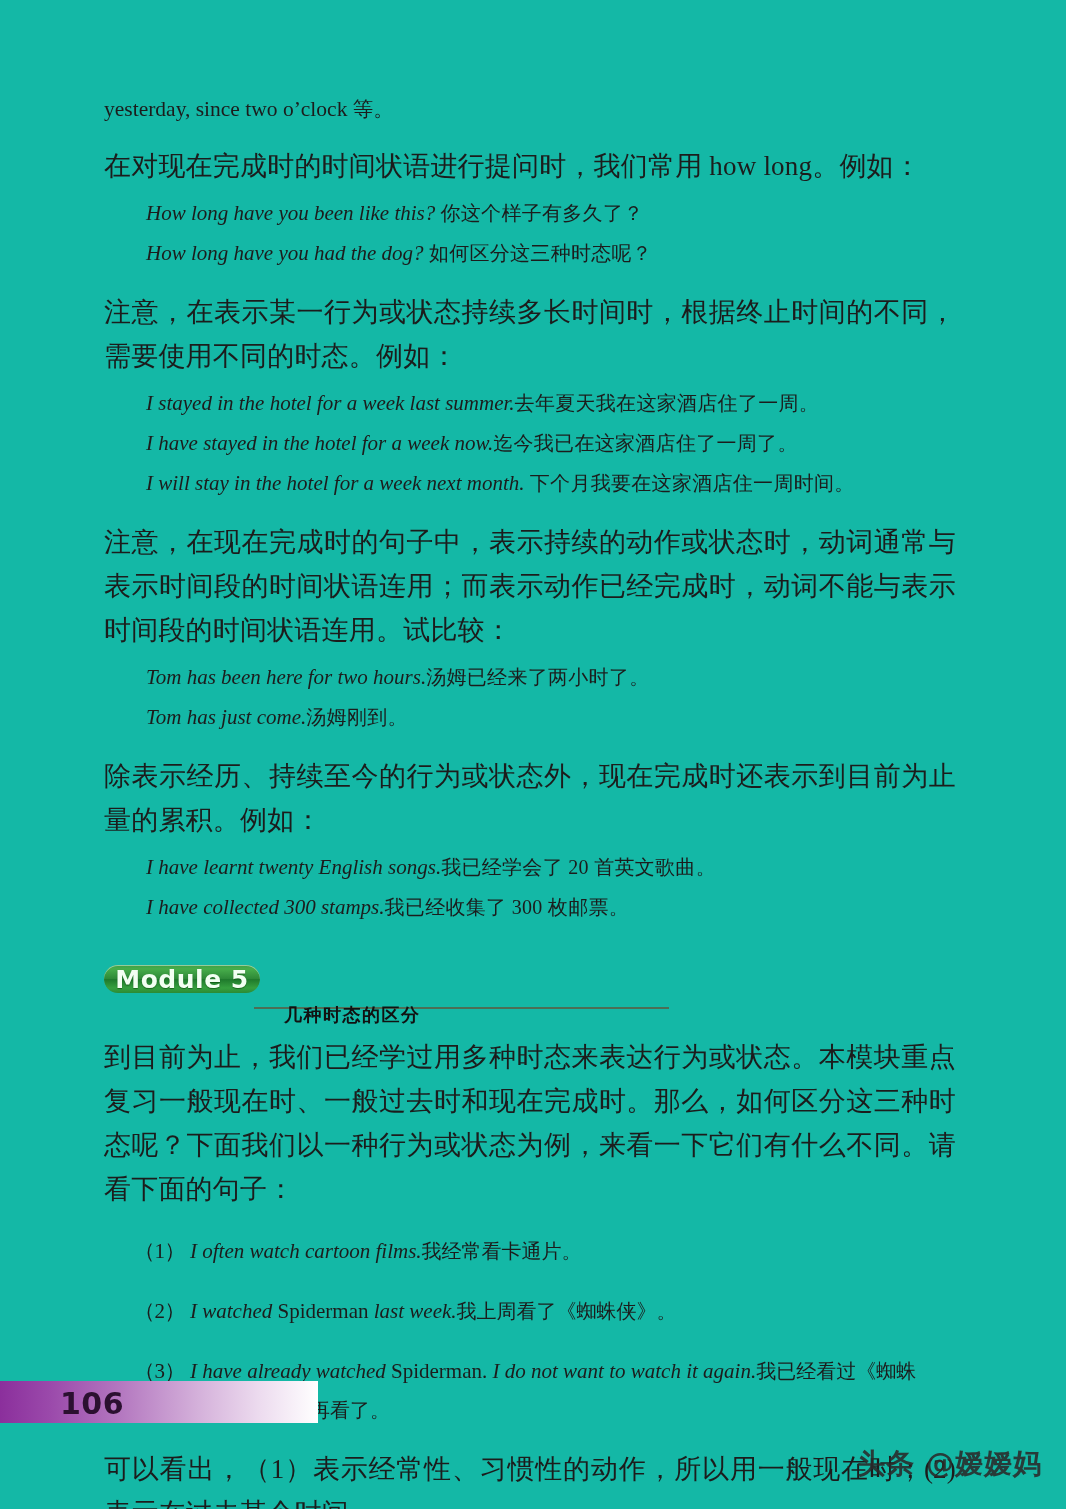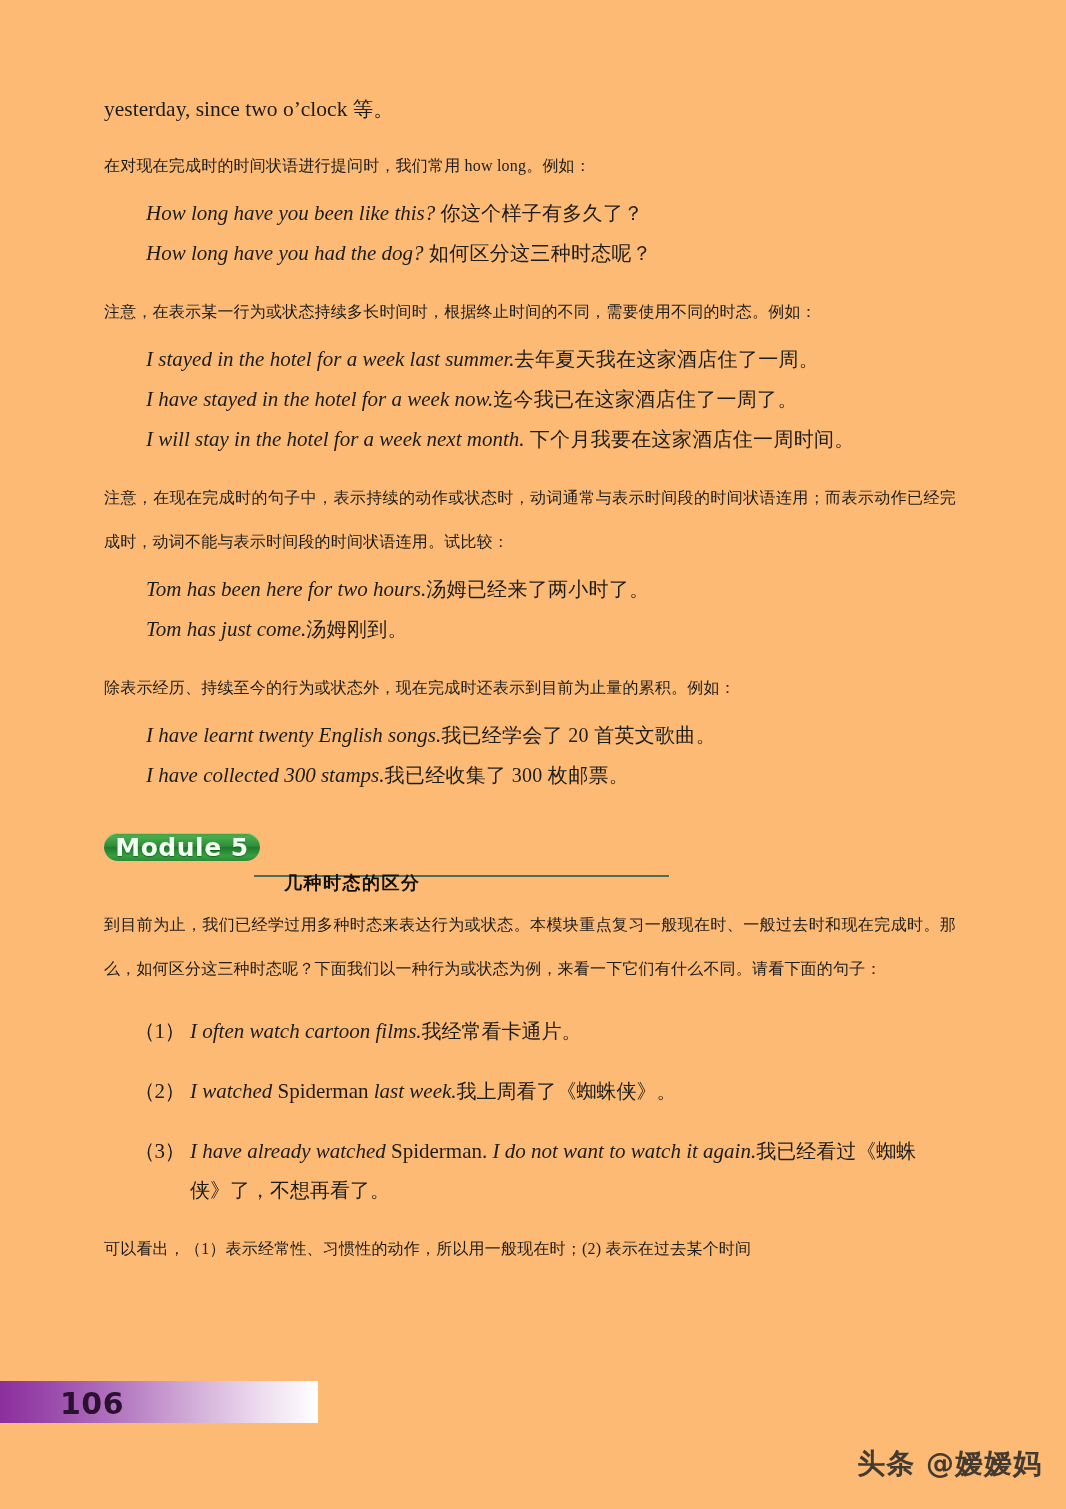--- a/index.html
+++ b/index.html
@@ -8,36 +8,36 @@
     background: #ffffff;
   }
   body {
     font-family: "Liberation Serif", "DejaVu Serif", serif;
     color: #1b1b1b;
   }
   #page {
     position: relative;
     width: 1066px;
     height: 1509px;
-    background: #fdba74;
+    background: #14b8a6;
     overflow: hidden;
   }
 
   
   .content {
     position: absolute;
     left: 104px;
     top: 92px;
     width: 852px;
   }
 
   
   .para {
     font-family: "Liberation Serif", "DejaVu Serif", serif;
-    font-size: 16px;
+    font-size: 27px;
     line-height: 44px;
     letter-spacing: 0.2px;
     color: #1c1c1c;
     margin: 0 0 6px 0;
     text-align: justify;
     text-justify: inter-ideograph;
   }
   .para.gap-top { margin-top: 17px; }
 
   

